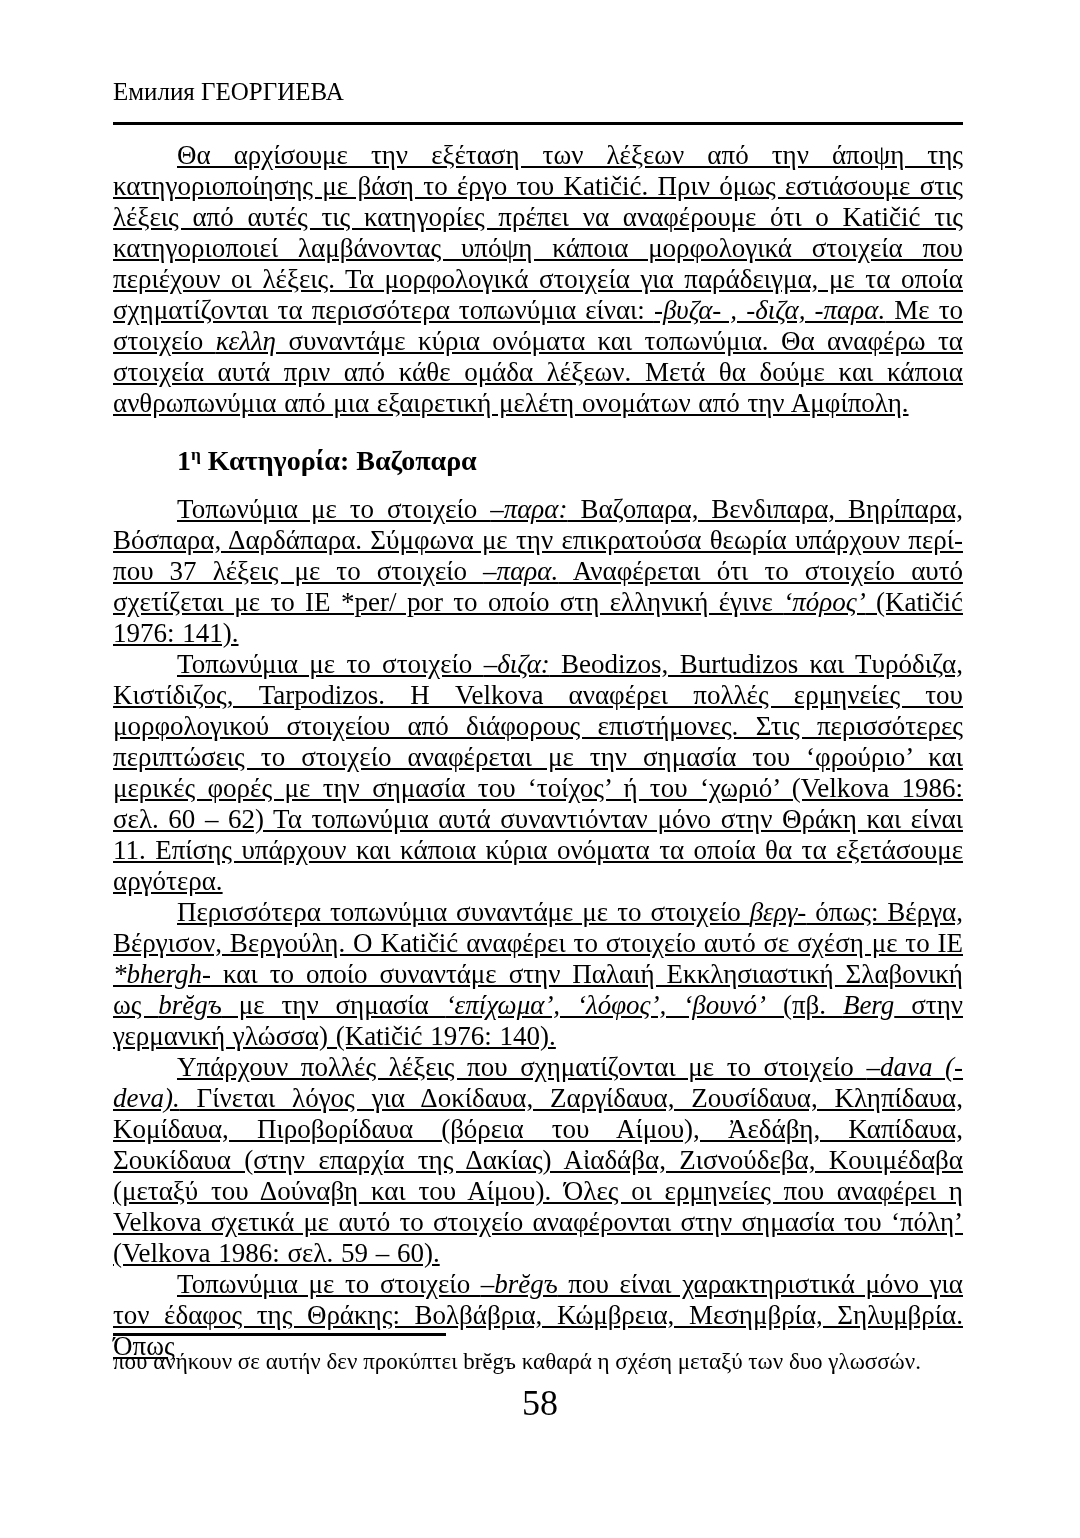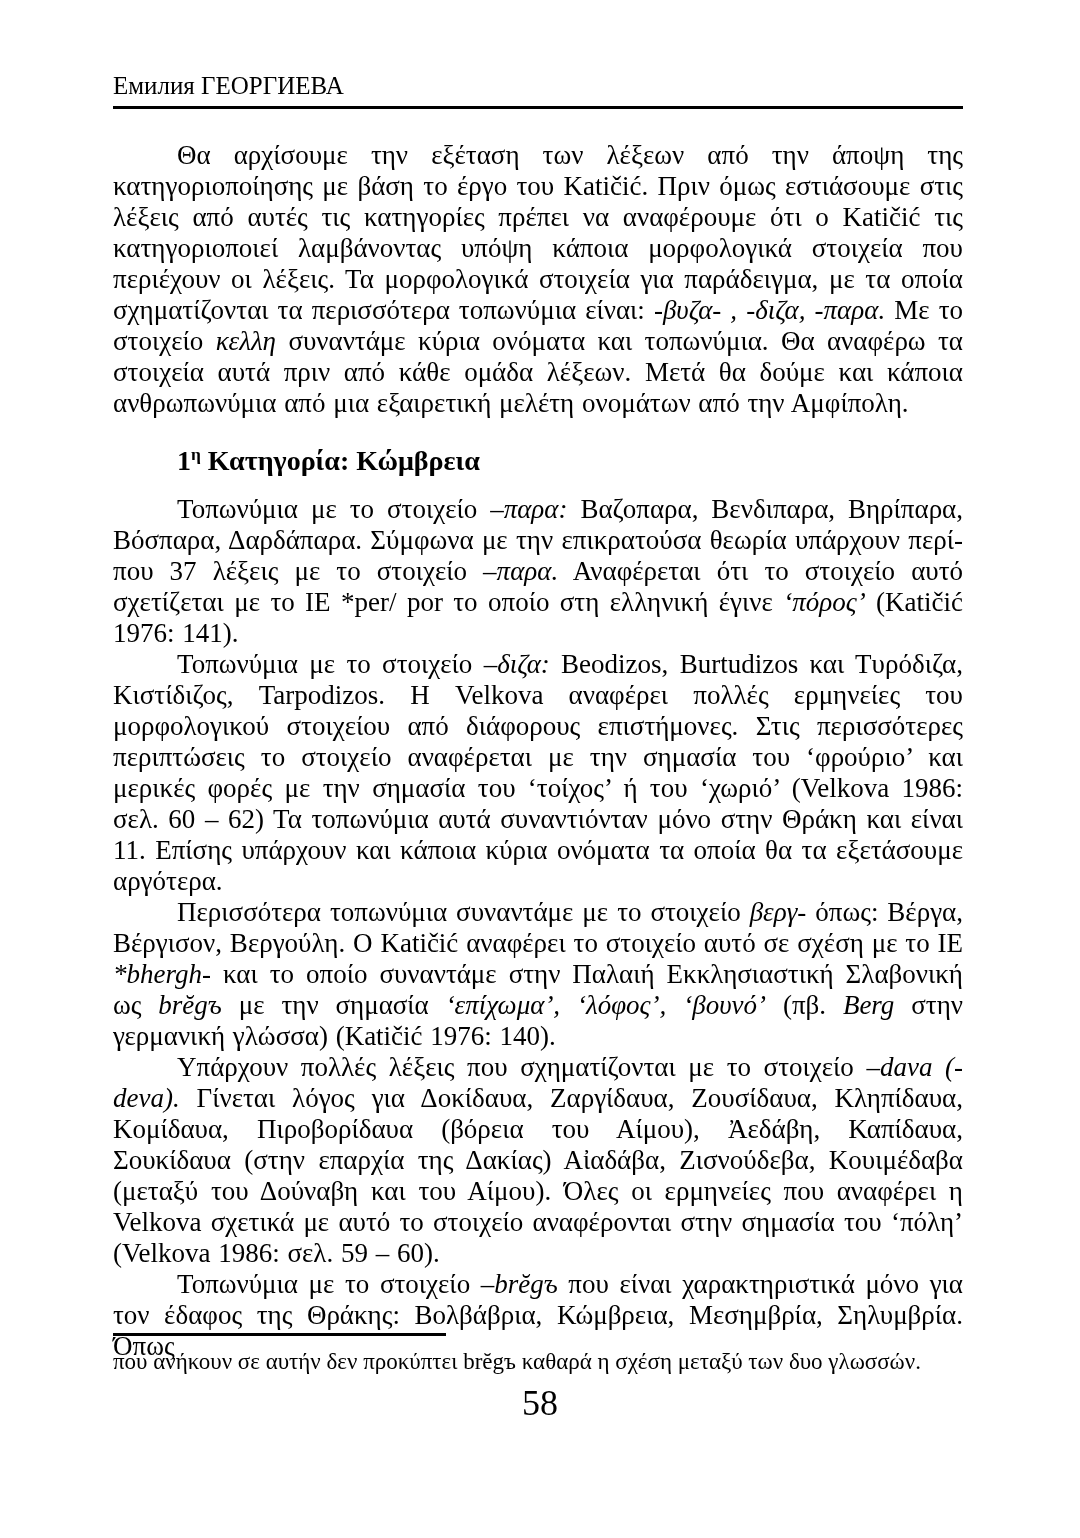--- a/index.html
+++ b/index.html
@@ -12,41 +12,42 @@
     width: 1080px;
     height: 1538px;
     background: #ffffff;
     color: #000000;
     font-family: "Liberation Serif", "DejaVu Serif", serif;
     box-sizing: border-box;
     overflow: hidden;
   }
   .running-header {
     position: absolute;
-    top: 72px;
+    top: 78px;
     left: 113px;
     width: 850px;
     font-size: 25px;
     line-height: 27px;
-    padding-bottom: 7px;
+    padding-bottom: 17px;
     border-bottom: 3px solid #000000;
   }
   .body-text {
     position: absolute;
     top: 140px;
     left: 113px;
     width: 850px;
   }
   .par {
     margin: 0;
     font-size: 27px;
     line-height: 31px;
     text-align: justify;
     text-indent: 64px;
     word-spacing: 1px;
+    text-decoration: underline;
   }
   .heading {
     margin: 26px 0 17px 0;
     font-size: 28px;
     line-height: 32px;
     font-weight: bold;
     text-indent: 64px;
     text-align: left;
   }
   .it { font-style: italic; }
@@ -87,21 +88,21 @@
 
 <div class="page">
 
   <div class="running-header">
     <span>Емилия ГЕОРГИЕВА</span>
   </div>
 
   <div class="body-text">
     <p class="par"><span>Θα αρχίσουμε την εξέταση των λέξεων από την άποψη της κατηγοριοποίησης με βάση το έργο του Katičić. Πριν όμως εστιάσουμε στις λέξεις από αυτές τις κατηγορίες πρέπει να αναφέρουμε ότι ο Katičić τις κατηγοριοποιεί λαμβάνοντας υπόψη κάποια μορφολογικά στοιχεία που περιέχουν οι λέξεις. Τα μορφολογικά στοιχεία για παράδειγμα, με τα οποία σχηματίζονται τα περισσότερα τοπωνύμια είναι: </span><span class="it">-βυζα- , -διζα, -παρα.</span><span> Με το στοιχείο </span><span class="it">κελλη</span><span> συναντάμε κύρια ονόματα και τοπωνύμια. Θα αναφέρω τα στοιχεία αυτά πριν από κάθε ομάδα λέξεων. Μετά θα δούμε και κάποια ανθρωπωνύμια από μια εξαιρετική μελέτη ονομάτων από την Αμφίπολη.</span></p>
 
-    <h2 class="heading"><span>1</span><span class="sup">η</span><span> Κατηγορία: Κώμβρεια</span></h2>
+    <h2 class="heading"><span>1</span><span class="sup">η</span><span> Κατηγορία: Βαζοπαρα</span></h2>
 
     <p class="par"><span>Τοπωνύμια με το στοιχείο </span><span class="it">–παρα:</span><span> Βαζοπαρα, Βενδιπαρα, Βηρίπαρα, Βόσπαρα, Δαρδάπαρα. Σύμφωνα με την επικρατούσα θεωρία υπάρχουν περί­που 37 λέξεις με το στοιχείο </span><span class="it">–παρα.</span><span> Αναφέρεται ότι το στοιχείο αυτό σχετίζεται με το ΙΕ *per/ por το οποίο στη ελληνική έγινε </span><span class="it">‘πόρος’</span><span> (Katičić 1976: 141).</span></p>
 
     <p class="par"><span>Τοπωνύμια με το στοιχείο </span><span class="it">–διζα:</span><span> Beodizos, Burtudizos και Τυρόδιζα, Κιστίδιζος, Tarpodizos. Η Velkova αναφέρει πολλές ερμηνείες του μορφολογικού στοιχείου από διάφορους επιστήμονες. Στις περισσότερες περιπτώσεις το στοιχείο αναφέρεται με την σημασία του ‘φρούριο’ και μερικές φορές με την σημασία του ‘τοίχος’ ή του ‘χωριό’ (Velkova 1986: σελ. 60 – 62) Τα τοπωνύμια αυτά συναντιόνταν μόνο στην Θράκη και είναι 11. Επίσης υπάρχουν και κάποια κύρια ονόματα τα οποία θα τα εξετάσουμε αργότερα.</span></p>
 
     <p class="par"><span>Περισσότερα τοπωνύμια συναντάμε με το στοιχείο </span><span class="it">βεργ-</span><span> όπως: Βέργα, Βέργισον, Βεργούλη. Ο Katičić αναφέρει το στοιχείο αυτό σε σχέση με το ΙΕ </span><span class="it">*bhergh-</span><span> και το οποίο συναντάμε στην Παλαιή Εκκλησιαστική Σλαβονική ως </span><span class="it">brĕgъ</span><span> με την σημασία </span><span class="it">‘επίχωμα’, ‘λόφος’, ‘βουνό’</span><span> (πβ. </span><span class="it">Berg</span><span> στην γερμανική γλώσσα) (Katičić 1976: 140).</span></p>
 
     <p class="par"><span>Υπάρχουν πολλές λέξεις που σχηματίζονται με το στοιχείο </span><span class="it">–dava (-deva).</span><span> Γίνεται λόγος για Δοκίδαυα, Ζαργίδαυα, Ζουσίδαυα, Κληπίδαυα, Κομίδαυα, Πιροβορίδαυα (βόρεια του Αίμου), Ἀεδάβη, Καπίδαυα, Σουκίδαυα (στην επαρχία της Δακίας) Αἰαδάβα, Ζισνούδεβα, Κουιμέδαβα (μεταξύ του Δούναβη και του Αίμου). Όλες οι ερμηνείες που αναφέρει η Velkova σχετικά με αυτό το στοιχείο αναφέρονται στην σημασία του ‘πόλη’ (Velkova 1986: σελ. 59 – 60).</span></p>
 
     <p class="par"><span>Τοπωνύμια με το στοιχείο </span><span class="it">–brĕgъ</span><span> που είναι χαρακτηριστικά μόνο για τον έδαφος της Θράκης: Βολβάβρια, Κώμβρεια, Μεσημβρία, Σηλυμβρία. Όπως</span></p>

